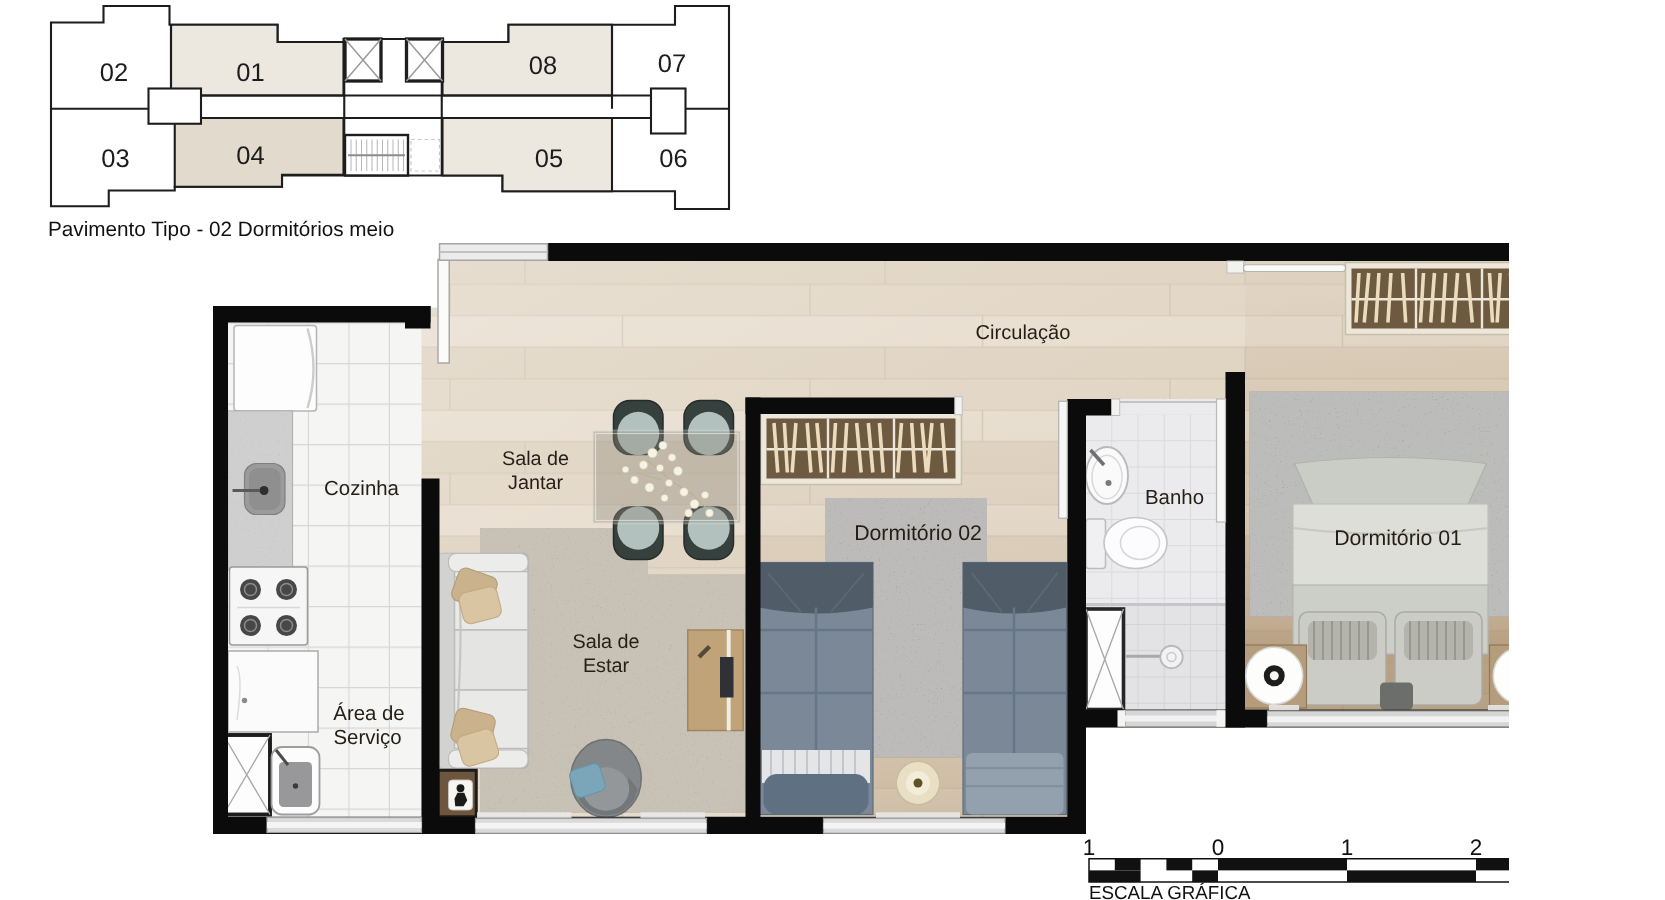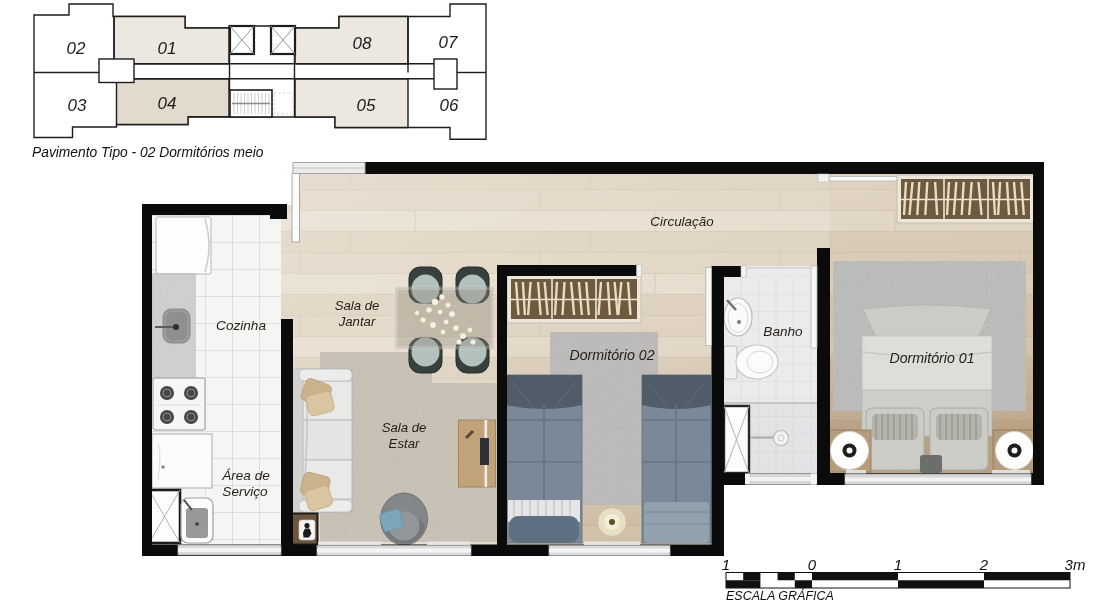--- a/index.html
+++ b/index.html
@@ -1,17 +1,17 @@
 <!DOCTYPE html>
 <html><head>
 <meta charset="utf-8">
 <style>
 html,body{margin:0;padding:0;background:#ffffff;}
-#stage{position:relative;width:1110px;height:600px;background:#fff;overflow:hidden;
-font-family:"Liberation Sans", sans-serif;font-style:italic;}
+#stage{position:relative;width:1006px;height:600px;background:#fff;overflow:hidden;
+font-family:"Liberation Sans", sans-serif;}
 </style>
 </head>
 <body>
 <div id="stage">
 <svg width="1110" height="600" viewBox="0 0 1110 600" xmlns="http://www.w3.org/2000/svg">
 <defs>
 <filter id="grain" x="-5%" y="-5%" width="110%" height="110%">
   <feTurbulence type="fractalNoise" baseFrequency="0.85" numOctaves="2" seed="7"></feTurbulence>
   <feColorMatrix type="matrix" values="0 0 0 0 0.1, 0 0 0 0 0.1, 0 0 0 0 0.1, 0.9 0.9 0.9 0 0"></feColorMatrix>
   <feComposite operator="in" in2="SourceGraphic"></feComposite>

